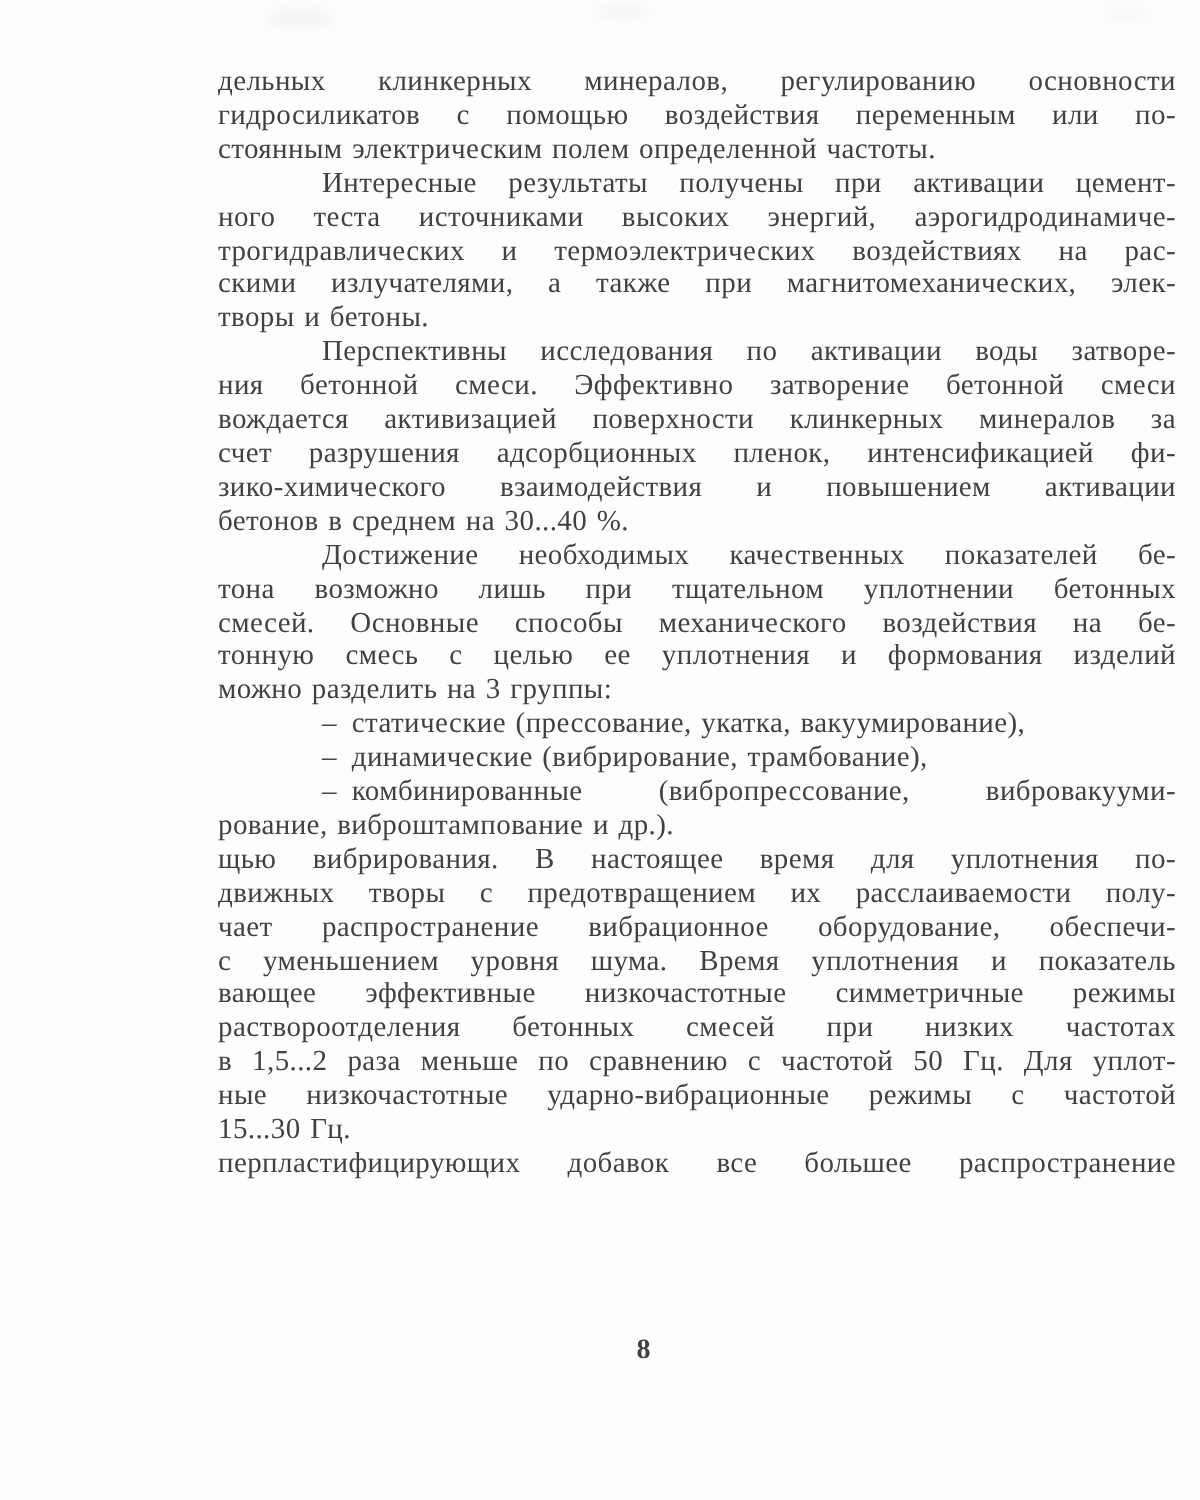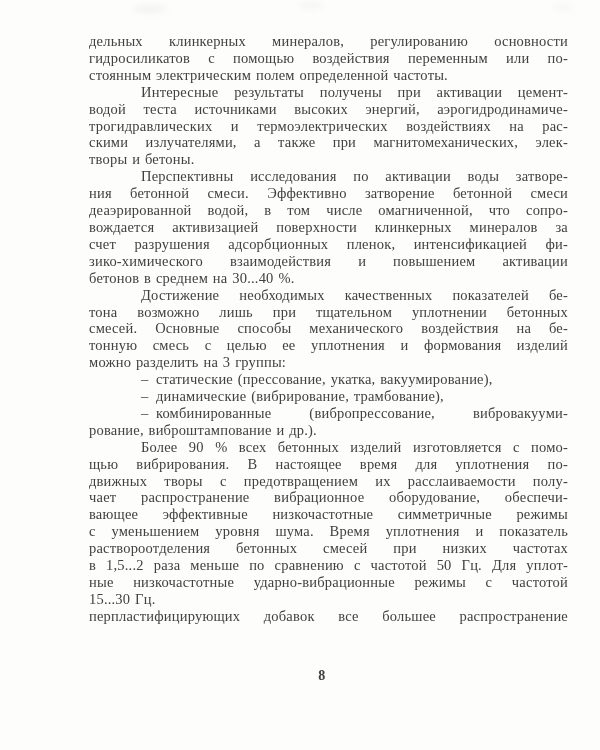--- a/index.html
+++ b/index.html
@@ -11,21 +11,21 @@
     position: relative;
     width: 600px;
     height: 750px;
     background: var(--page-bg, #fdfdfc);
     overflow: hidden;
     font-family: "Liberation Serif", "DejaVu Serif", serif;
     color: var(--text-color, #414141);
   }
   .text-column {
     position: absolute;
-    left: 89px;
+    left: 109px;
     top: 33px;
     width: 479px;
   }
   .paragraph {
     margin: 0;
     padding: 0;
   }
   .text-line {
     font-size: 14.5px;
     line-height: 16.9px;
@@ -72,29 +72,28 @@
   <div class="scan-artifact artifact-3"></div>
 
   <div class="text-column">
       <div class="paragraph">
         <div class="text-line just">дельных клинкерных минералов, регулированию основности</div>
         <div class="text-line just">гидросиликатов с помощью воздействия переменным или по-</div>
         <div class="text-line">стоянным электрическим полем определенной частоты.</div>
       </div>
       <div class="paragraph">
         <div class="text-line indent just">Интересные результаты получены при активации цемент-</div>
-        <div class="text-line just">водой теста источниками высоких энергий, аэрогидродинамиче-</div>
+        <div class="text-line just">ного теста источниками высоких энергий, аэрогидродинамиче-</div>
         <div class="text-line just">трогидравлических и термоэлектрических воздействиях на рас-</div>
         <div class="text-line just">скими излучателями, а также при магнитомеханических, элек-</div>
         <div class="text-line">творы и бетоны.</div>
       </div>
       <div class="paragraph">
         <div class="text-line indent just">Перспективны исследования по активации воды затворе-</div>
         <div class="text-line just">ния бетонной смеси. Эффективно затворение бетонной смеси</div>
-        <div class="text-line just">деаэрированной водой, в том числе омагниченной, что сопро-</div>
         <div class="text-line just">вождается активизацией поверхности клинкерных минералов за</div>
         <div class="text-line just">счет разрушения адсорбционных пленок, интенсификацией фи-</div>
         <div class="text-line just">зико-химического взаимодействия и повышением активации</div>
         <div class="text-line">бетонов в среднем на 30...40 %.</div>
       </div>
       <div class="paragraph">
         <div class="text-line indent just">Достижение необходимых качественных показателей бе-</div>
         <div class="text-line just">тона возможно лишь при тщательном уплотнении бетонных</div>
         <div class="text-line just">смесей. Основные способы механического воздействия на бе-</div>
         <div class="text-line just">тонную смесь с целью ее уплотнения и формования изделий</div>
@@ -104,26 +103,25 @@
         <div class="text-line indent">– статические (прессование, укатка, вакуумирование),</div>
       </div>
       <div class="paragraph">
         <div class="text-line indent">– динамические (вибрирование, трамбование),</div>
       </div>
       <div class="paragraph">
         <div class="text-line indent just">– комбинированные (вибропрессование, вибровакууми-</div>
         <div class="text-line">рование, виброштампование и др.).</div>
       </div>
       <div class="paragraph">
-        <div class="text-line indent just">Более 90 % всех бетонных изделий изготовляется с помо-</div>
         <div class="text-line just">щью вибрирования. В настоящее время для уплотнения по-</div>
         <div class="text-line just">движных творы с предотвращением их расслаиваемости полу-</div>
         <div class="text-line just">чает распространение вибрационное оборудование, обеспечи-</div>
+        <div class="text-line just">с уменьшением уровня шума. Время уплотнения и показатель</div>
         <div class="text-line just">вающее эффективные низкочастотные симметричные режимы</div>
-        <div class="text-line just">с уменьшением уровня шума. Время уплотнения и показатель</div>
         <div class="text-line just">раствороотделения бетонных смесей при низких частотах</div>
         <div class="text-line just">в 1,5...2 раза меньше по сравнению с частотой 50 Гц. Для уплот-</div>
         <div class="text-line just">ные низкочастотные ударно-вибрационные режимы с частотой</div>
         <div class="text-line">15...30 Гц.</div>
       </div>
       <div class="paragraph">
         <div class="text-line just">перпластифицирующих добавок все большее распространение</div>
       </div>
     </div>
 

